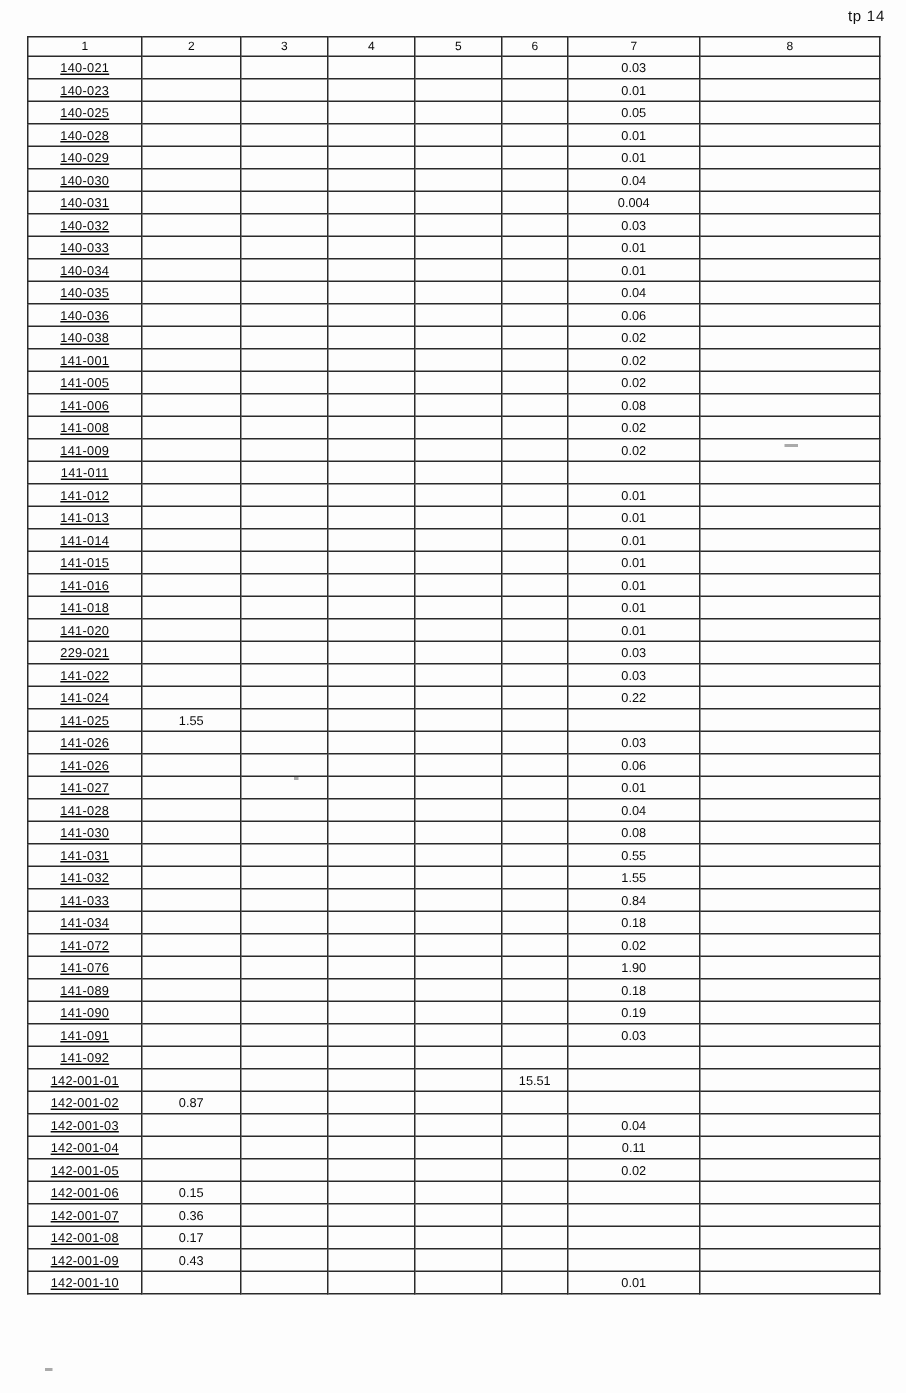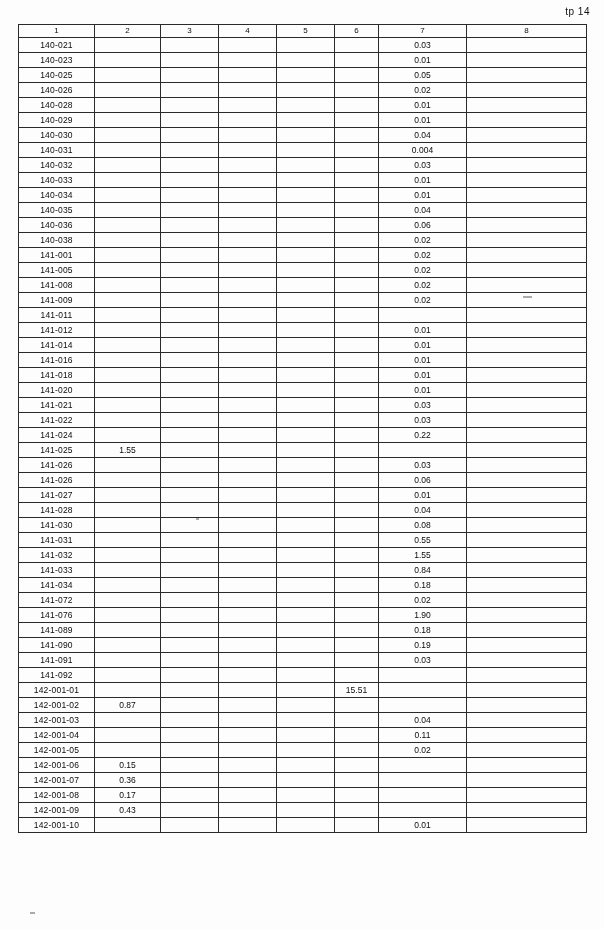--- a/index.html
+++ b/index.html
@@ -51,21 +51,21 @@
     vertical-align: middle;
     line-height: 12px;
     white-space: nowrap;
     overflow: hidden;
   }
   table.grid thead th {
     height: 11px;
     font-weight: normal;
     font-size: 8px;
   }
-  td.c0 { font-size: 8.5px; letter-spacing: 0.2px; }
+  td.c0 { font-size: 8.5px; letter-spacing: 0.2px; text-decoration: underline; }
   td.num { font-size: 8.5px; }
   
   col.w0 { width: 76px; }
   col.w1 { width: 66px; }
   col.w2 { width: 58px; }
   col.w3 { width: 58px; }
   col.w4 { width: 58px; }
   col.w5 { width: 44px; }
   col.w6 { width: 88px; }
   col.w7 { width: 120px; }
@@ -133,200 +133,220 @@
             <td class="c0">140-025</td>
             <td class="num"></td>
             <td class="num"></td>
             <td class="num"></td>
             <td class="num"></td>
             <td class="num"></td>
             <td class="num">0.05</td>
             <td class="num"></td>
           </tr>
           <tr>
-            <td class="c0">140-026</td>
+            <td class="c0">140-028</td>
+            <td class="num"></td>
+            <td class="num"></td>
+            <td class="num"></td>
+            <td class="num"></td>
+            <td class="num"></td>
+            <td class="num">0.01</td>
+            <td class="num"></td>
+          </tr>
+          <tr>
+            <td class="c0">140-029</td>
+            <td class="num"></td>
+            <td class="num"></td>
+            <td class="num"></td>
+            <td class="num"></td>
+            <td class="num"></td>
+            <td class="num">0.01</td>
+            <td class="num"></td>
+          </tr>
+          <tr>
+            <td class="c0">140-030</td>
+            <td class="num"></td>
+            <td class="num"></td>
+            <td class="num"></td>
+            <td class="num"></td>
+            <td class="num"></td>
+            <td class="num">0.04</td>
+            <td class="num"></td>
+          </tr>
+          <tr>
+            <td class="c0">140-031</td>
+            <td class="num"></td>
+            <td class="num"></td>
+            <td class="num"></td>
+            <td class="num"></td>
+            <td class="num"></td>
+            <td class="num">0.004</td>
+            <td class="num"></td>
+          </tr>
+          <tr>
+            <td class="c0">140-032</td>
+            <td class="num"></td>
+            <td class="num"></td>
+            <td class="num"></td>
+            <td class="num"></td>
+            <td class="num"></td>
+            <td class="num">0.03</td>
+            <td class="num"></td>
+          </tr>
+          <tr>
+            <td class="c0">140-033</td>
+            <td class="num"></td>
+            <td class="num"></td>
+            <td class="num"></td>
+            <td class="num"></td>
+            <td class="num"></td>
+            <td class="num">0.01</td>
+            <td class="num"></td>
+          </tr>
+          <tr>
+            <td class="c0">140-034</td>
+            <td class="num"></td>
+            <td class="num"></td>
+            <td class="num"></td>
+            <td class="num"></td>
+            <td class="num"></td>
+            <td class="num">0.01</td>
+            <td class="num"></td>
+          </tr>
+          <tr>
+            <td class="c0">140-035</td>
+            <td class="num"></td>
+            <td class="num"></td>
+            <td class="num"></td>
+            <td class="num"></td>
+            <td class="num"></td>
+            <td class="num">0.04</td>
+            <td class="num"></td>
+          </tr>
+          <tr>
+            <td class="c0">140-036</td>
+            <td class="num"></td>
+            <td class="num"></td>
+            <td class="num"></td>
+            <td class="num"></td>
+            <td class="num"></td>
+            <td class="num">0.06</td>
+            <td class="num"></td>
+          </tr>
+          <tr>
+            <td class="c0">140-038</td>
             <td class="num"></td>
             <td class="num"></td>
             <td class="num"></td>
             <td class="num"></td>
             <td class="num"></td>
             <td class="num">0.02</td>
             <td class="num"></td>
           </tr>
           <tr>
-            <td class="c0">140-028</td>
-            <td class="num"></td>
-            <td class="num"></td>
-            <td class="num"></td>
-            <td class="num"></td>
-            <td class="num"></td>
-            <td class="num">0.01</td>
-            <td class="num"></td>
-          </tr>
-          <tr>
-            <td class="c0">140-029</td>
-            <td class="num"></td>
-            <td class="num"></td>
-            <td class="num"></td>
-            <td class="num"></td>
-            <td class="num"></td>
-            <td class="num">0.01</td>
-            <td class="num"></td>
-          </tr>
-          <tr>
-            <td class="c0">140-030</td>
-            <td class="num"></td>
-            <td class="num"></td>
-            <td class="num"></td>
-            <td class="num"></td>
-            <td class="num"></td>
-            <td class="num">0.04</td>
-            <td class="num"></td>
-          </tr>
-          <tr>
-            <td class="c0">140-031</td>
-            <td class="num"></td>
-            <td class="num"></td>
-            <td class="num"></td>
-            <td class="num"></td>
-            <td class="num"></td>
-            <td class="num">0.004</td>
-            <td class="num"></td>
-          </tr>
-          <tr>
-            <td class="c0">140-032</td>
-            <td class="num"></td>
-            <td class="num"></td>
-            <td class="num"></td>
-            <td class="num"></td>
-            <td class="num"></td>
-            <td class="num">0.03</td>
-            <td class="num"></td>
-          </tr>
-          <tr>
-            <td class="c0">140-033</td>
-            <td class="num"></td>
-            <td class="num"></td>
-            <td class="num"></td>
-            <td class="num"></td>
-            <td class="num"></td>
-            <td class="num">0.01</td>
-            <td class="num"></td>
-          </tr>
-          <tr>
-            <td class="c0">140-034</td>
-            <td class="num"></td>
-            <td class="num"></td>
-            <td class="num"></td>
-            <td class="num"></td>
-            <td class="num"></td>
-            <td class="num">0.01</td>
-            <td class="num"></td>
-          </tr>
-          <tr>
-            <td class="c0">140-035</td>
-            <td class="num"></td>
-            <td class="num"></td>
-            <td class="num"></td>
-            <td class="num"></td>
-            <td class="num"></td>
-            <td class="num">0.04</td>
-            <td class="num"></td>
-          </tr>
-          <tr>
-            <td class="c0">140-036</td>
-            <td class="num"></td>
-            <td class="num"></td>
-            <td class="num"></td>
-            <td class="num"></td>
-            <td class="num"></td>
-            <td class="num">0.06</td>
-            <td class="num"></td>
-          </tr>
-          <tr>
-            <td class="c0">140-038</td>
+            <td class="c0">141-001</td>
             <td class="num"></td>
             <td class="num"></td>
             <td class="num"></td>
             <td class="num"></td>
             <td class="num"></td>
             <td class="num">0.02</td>
             <td class="num"></td>
           </tr>
           <tr>
-            <td class="c0">141-001</td>
+            <td class="c0">141-005</td>
             <td class="num"></td>
             <td class="num"></td>
             <td class="num"></td>
             <td class="num"></td>
             <td class="num"></td>
             <td class="num">0.02</td>
             <td class="num"></td>
           </tr>
           <tr>
-            <td class="c0">141-005</td>
+            <td class="c0">141-006</td>
+            <td class="num"></td>
+            <td class="num"></td>
+            <td class="num"></td>
+            <td class="num"></td>
+            <td class="num"></td>
+            <td class="num">0.08</td>
+            <td class="num"></td>
+          </tr>
+          <tr>
+            <td class="c0">141-008</td>
             <td class="num"></td>
             <td class="num"></td>
             <td class="num"></td>
             <td class="num"></td>
             <td class="num"></td>
             <td class="num">0.02</td>
             <td class="num"></td>
           </tr>
           <tr>
-            <td class="c0">141-008</td>
+            <td class="c0">141-009</td>
             <td class="num"></td>
             <td class="num"></td>
             <td class="num"></td>
             <td class="num"></td>
             <td class="num"></td>
             <td class="num">0.02</td>
             <td class="num"></td>
           </tr>
           <tr>
-            <td class="c0">141-009</td>
-            <td class="num"></td>
-            <td class="num"></td>
-            <td class="num"></td>
-            <td class="num"></td>
-            <td class="num"></td>
-            <td class="num">0.02</td>
-            <td class="num"></td>
-          </tr>
-          <tr>
             <td class="c0">141-011</td>
             <td class="num"></td>
             <td class="num"></td>
             <td class="num"></td>
             <td class="num"></td>
             <td class="num"></td>
             <td class="num"></td>
             <td class="num"></td>
           </tr>
           <tr>
             <td class="c0">141-012</td>
             <td class="num"></td>
             <td class="num"></td>
             <td class="num"></td>
             <td class="num"></td>
             <td class="num"></td>
             <td class="num">0.01</td>
             <td class="num"></td>
           </tr>
           <tr>
+            <td class="c0">141-013</td>
+            <td class="num"></td>
+            <td class="num"></td>
+            <td class="num"></td>
+            <td class="num"></td>
+            <td class="num"></td>
+            <td class="num">0.01</td>
+            <td class="num"></td>
+          </tr>
+          <tr>
             <td class="c0">141-014</td>
             <td class="num"></td>
             <td class="num"></td>
             <td class="num"></td>
             <td class="num"></td>
             <td class="num"></td>
             <td class="num">0.01</td>
             <td class="num"></td>
           </tr>
           <tr>
+            <td class="c0">141-015</td>
+            <td class="num"></td>
+            <td class="num"></td>
+            <td class="num"></td>
+            <td class="num"></td>
+            <td class="num"></td>
+            <td class="num">0.01</td>
+            <td class="num"></td>
+          </tr>
+          <tr>
             <td class="c0">141-016</td>
             <td class="num"></td>
             <td class="num"></td>
             <td class="num"></td>
             <td class="num"></td>
             <td class="num"></td>
             <td class="num">0.01</td>
             <td class="num"></td>
           </tr>
           <tr>
@@ -343,21 +363,21 @@
             <td class="c0">141-020</td>
             <td class="num"></td>
             <td class="num"></td>
             <td class="num"></td>
             <td class="num"></td>
             <td class="num"></td>
             <td class="num">0.01</td>
             <td class="num"></td>
           </tr>
           <tr>
-            <td class="c0">141-021</td>
+            <td class="c0">229-021</td>
             <td class="num"></td>
             <td class="num"></td>
             <td class="num"></td>
             <td class="num"></td>
             <td class="num"></td>
             <td class="num">0.03</td>
             <td class="num"></td>
           </tr>
           <tr>
             <td class="c0">141-022</td>

